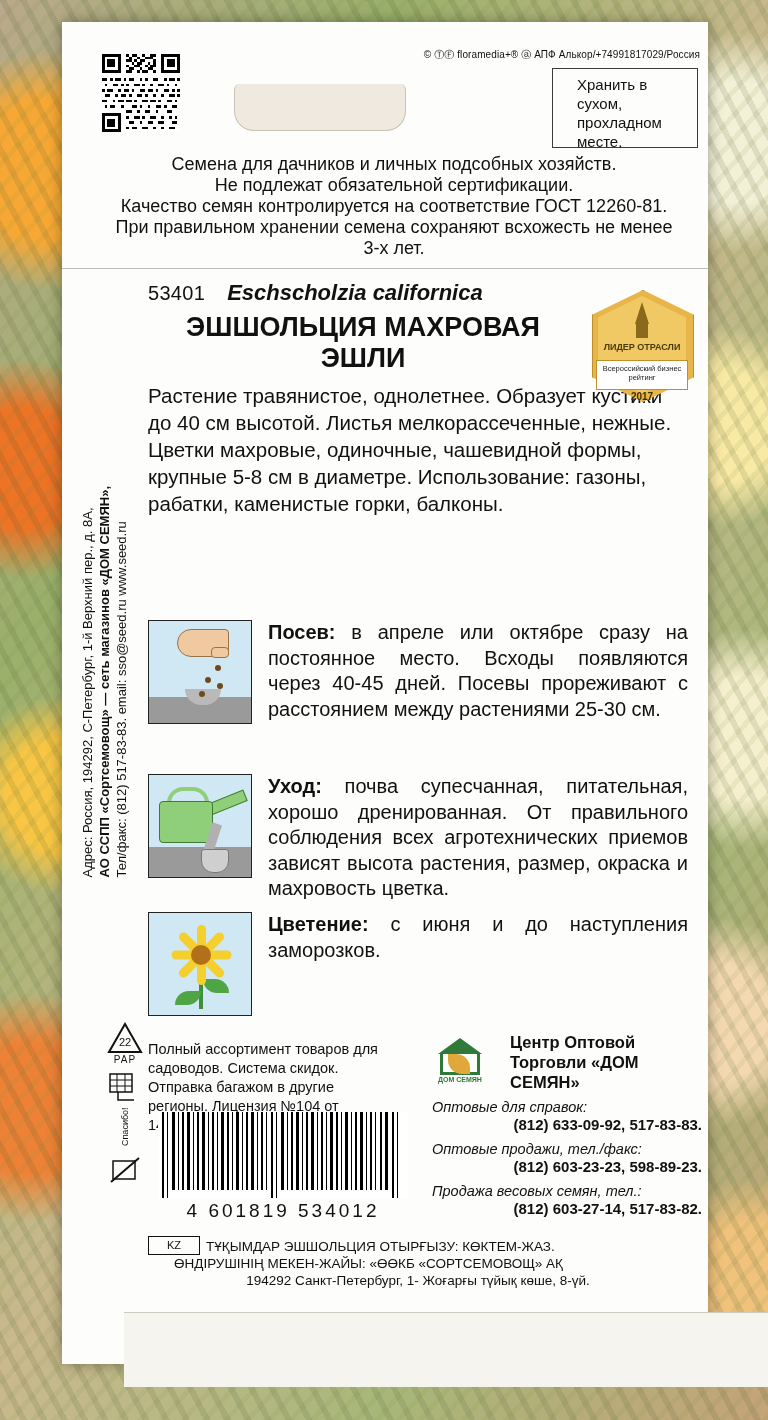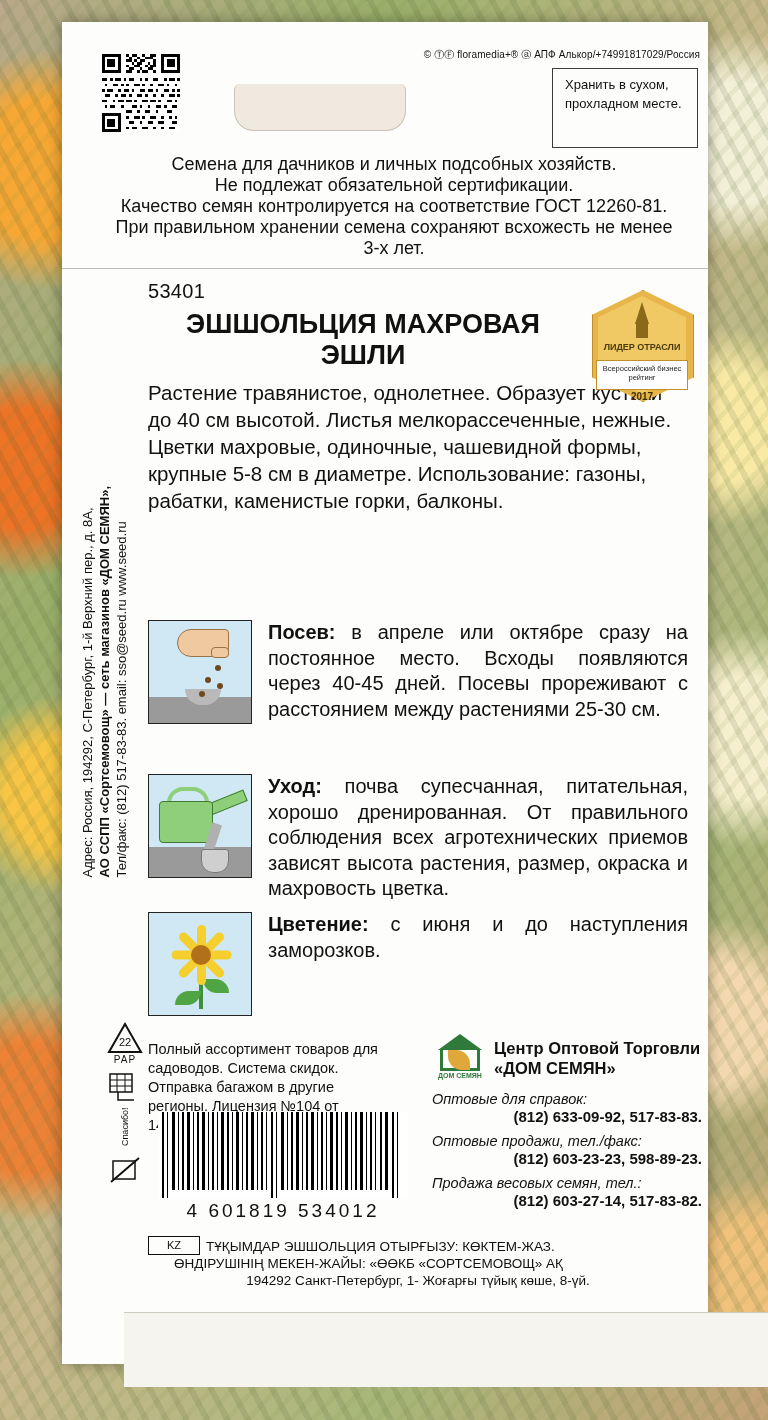--- a/index.html
+++ b/index.html
@@ -60,22 +60,22 @@
   }
   .qr svg{display:block}
 
   .topline{
     position:absolute;right:8px;top:26px;
     font-size:10px;color:#111;letter-spacing:.1px;white-space:nowrap;
   }
   .store-box{
     position:absolute;right:10px;top:46px;width:146px;height:80px;
     border:1px solid #3b3b3b;
-    font-size:13px;line-height:19px;color:#111;
-    padding:6px 12px;box-sizing:border-box;
+    font-size:15px;line-height:19px;color:#111;
+    padding:6px 24px;box-sizing:border-box;
   }
 
   .legal{
     position:absolute;left:52px;top:132px;width:560px;
     text-align:center;font-size:18px;line-height:21px;color:#111;
   }
 
   .sep{
     position:absolute;left:0;top:246px;width:100%;height:1px;background:#bdbdbd;
   }
@@ -194,21 +194,21 @@
   .tri{width:36px;height:32px;margin:0 auto;position:relative;text-decoration:underline;}
   .tri svg{display:block}
   .rec-label{font-size:10px;letter-spacing:1px;}
   .grid-ico{width:34px;height:30px;margin:6px auto 0;}
   .thanks{writing-mode:vertical-rl;transform:rotate(180deg);font-size:9px;margin:2px auto 0;height:46px}
   .no-ico{width:34px;height:30px;margin:6px auto 0;}
 
   .footer-right{
     position:absolute;left:370px;top:1010px;width:270px;color:#111;
   }
-  .fr-head{display:flex;align-items:center;gap:6px;}
+  .fr-head{display:flex;align-items:center;gap:22px;}
   .logo{width:56px;height:52px;position:relative;flex:0 0 56px;}
   .logo .roof{position:absolute;left:6px;top:2px;width:0;height:0;border-left:22px solid transparent;border-right:22px solid transparent;border-bottom:16px solid #2f7a3a;}
   .logo .body{position:absolute;left:8px;top:17px;width:40px;height:22px;border:3px solid #2f7a3a;border-top:none;box-sizing:border-box;}
   .logo .leafy{position:absolute;left:16px;top:18px;width:22px;height:20px;background:#e0a83a;border-radius:0 14px 0 14px;}
   .logo .lbl{position:absolute;left:0;top:40px;width:56px;text-align:center;font-size:7px;font-weight:bold;color:#2f7a3a;line-height:7.5px;}
   .fr-title{font-size:16.5px;font-weight:bold;line-height:20px;}
   .fr-line{font-size:14.5px;line-height:18px;margin-top:6px;}
   .fr-line i{font-style:italic;}
   .fr-phone{font-weight:bold;font-size:15px;text-align:right;display:block;}
 
@@ -381,20 +381,21 @@
 
     <div class="vert">
       <span>Адрес: Россия, 194292, С-Петербург, 1-й Верхний пер., д. 8А,</span><br>
       <b>АО ССПП «Сортсемовощ» — сеть магазинов «ДОМ СЕМЯН»,</b><br>
       <span>Тел/факс: (812) 517-83-83. email: sso@seed.ru www.seed.ru</span>
     </div>
 
     <div class="main">
       <div class="code-row">
         <span class="code">53401</span>
+        <span class="latin">Eschscholzia californica</span>
       </div>
       <div class="title">ЭШШОЛЬЦИЯ МАХРОВАЯ ЭШЛИ</div>
       <div class="desc">Растение травянистое, однолетнее. Образует кустики до 40 см высотой. Листья мелкорассеченные, нежные. Цветки махровые, одиночные, чашевидной формы, крупные 5-8 см в диаметре. Использование: газоны, рабатки, каменистые горки, балконы.</div>
     </div>
 
     <div class="emblem" style="top:268px">
       <div class="emb-shape"></div>
       <div class="emb-shape2"></div>
       <div class="emb-tower"></div>
       <div class="emb-txt">ЛИДЕР ОТРАСЛИ</div>

